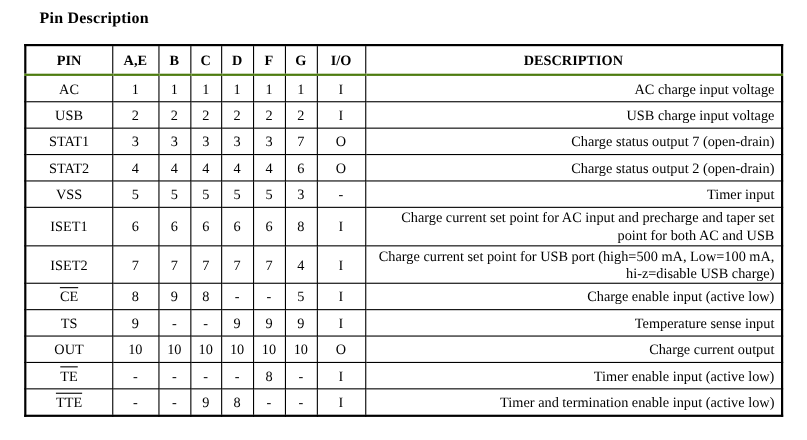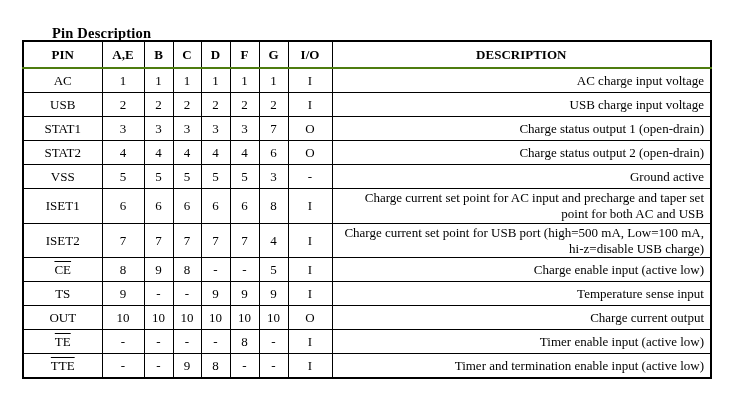--- a/index.html
+++ b/index.html
@@ -12,21 +12,21 @@
     height: 400px;
     position: relative;
     font-family: "Liberation Serif", serif;
     color: #000000;
     overflow: hidden;
   }
   .title {
     position: absolute;
     left: 36px;
     top: 9px;
-    margin: 16px;
+    margin: 0;
     font-size: 14.5px;
     font-weight: bold;
     letter-spacing: 0.2px;
   }
   table.pin-table {
     position: absolute;
     left: 22px;
     top: 40px;
     width: 690px;
     border-collapse: collapse;
@@ -124,21 +124,21 @@
         </tr>
         <tr>
           <td><span>STAT1</span></td>
           <td>3</td>
           <td>3</td>
           <td>3</td>
           <td>3</td>
           <td>3</td>
           <td>7</td>
           <td>O</td>
-          <td class="desc-cell">Charge status output 1 (open-drain)</td>
+          <td class="desc-cell">Charge status output 7 (open-drain)</td>
         </tr>
         <tr>
           <td><span>STAT2</span></td>
           <td>4</td>
           <td>4</td>
           <td>4</td>
           <td>4</td>
           <td>4</td>
           <td>6</td>
           <td>O</td>
@@ -146,21 +146,21 @@
         </tr>
         <tr>
           <td><span>VSS</span></td>
           <td>5</td>
           <td>5</td>
           <td>5</td>
           <td>5</td>
           <td>5</td>
           <td>3</td>
           <td>-</td>
-          <td class="desc-cell">Ground active</td>
+          <td class="desc-cell">Timer input</td>
         </tr>
         <tr class="tall">
           <td><span>ISET1</span></td>
           <td>6</td>
           <td>6</td>
           <td>6</td>
           <td>6</td>
           <td>6</td>
           <td>8</td>
           <td>I</td>

